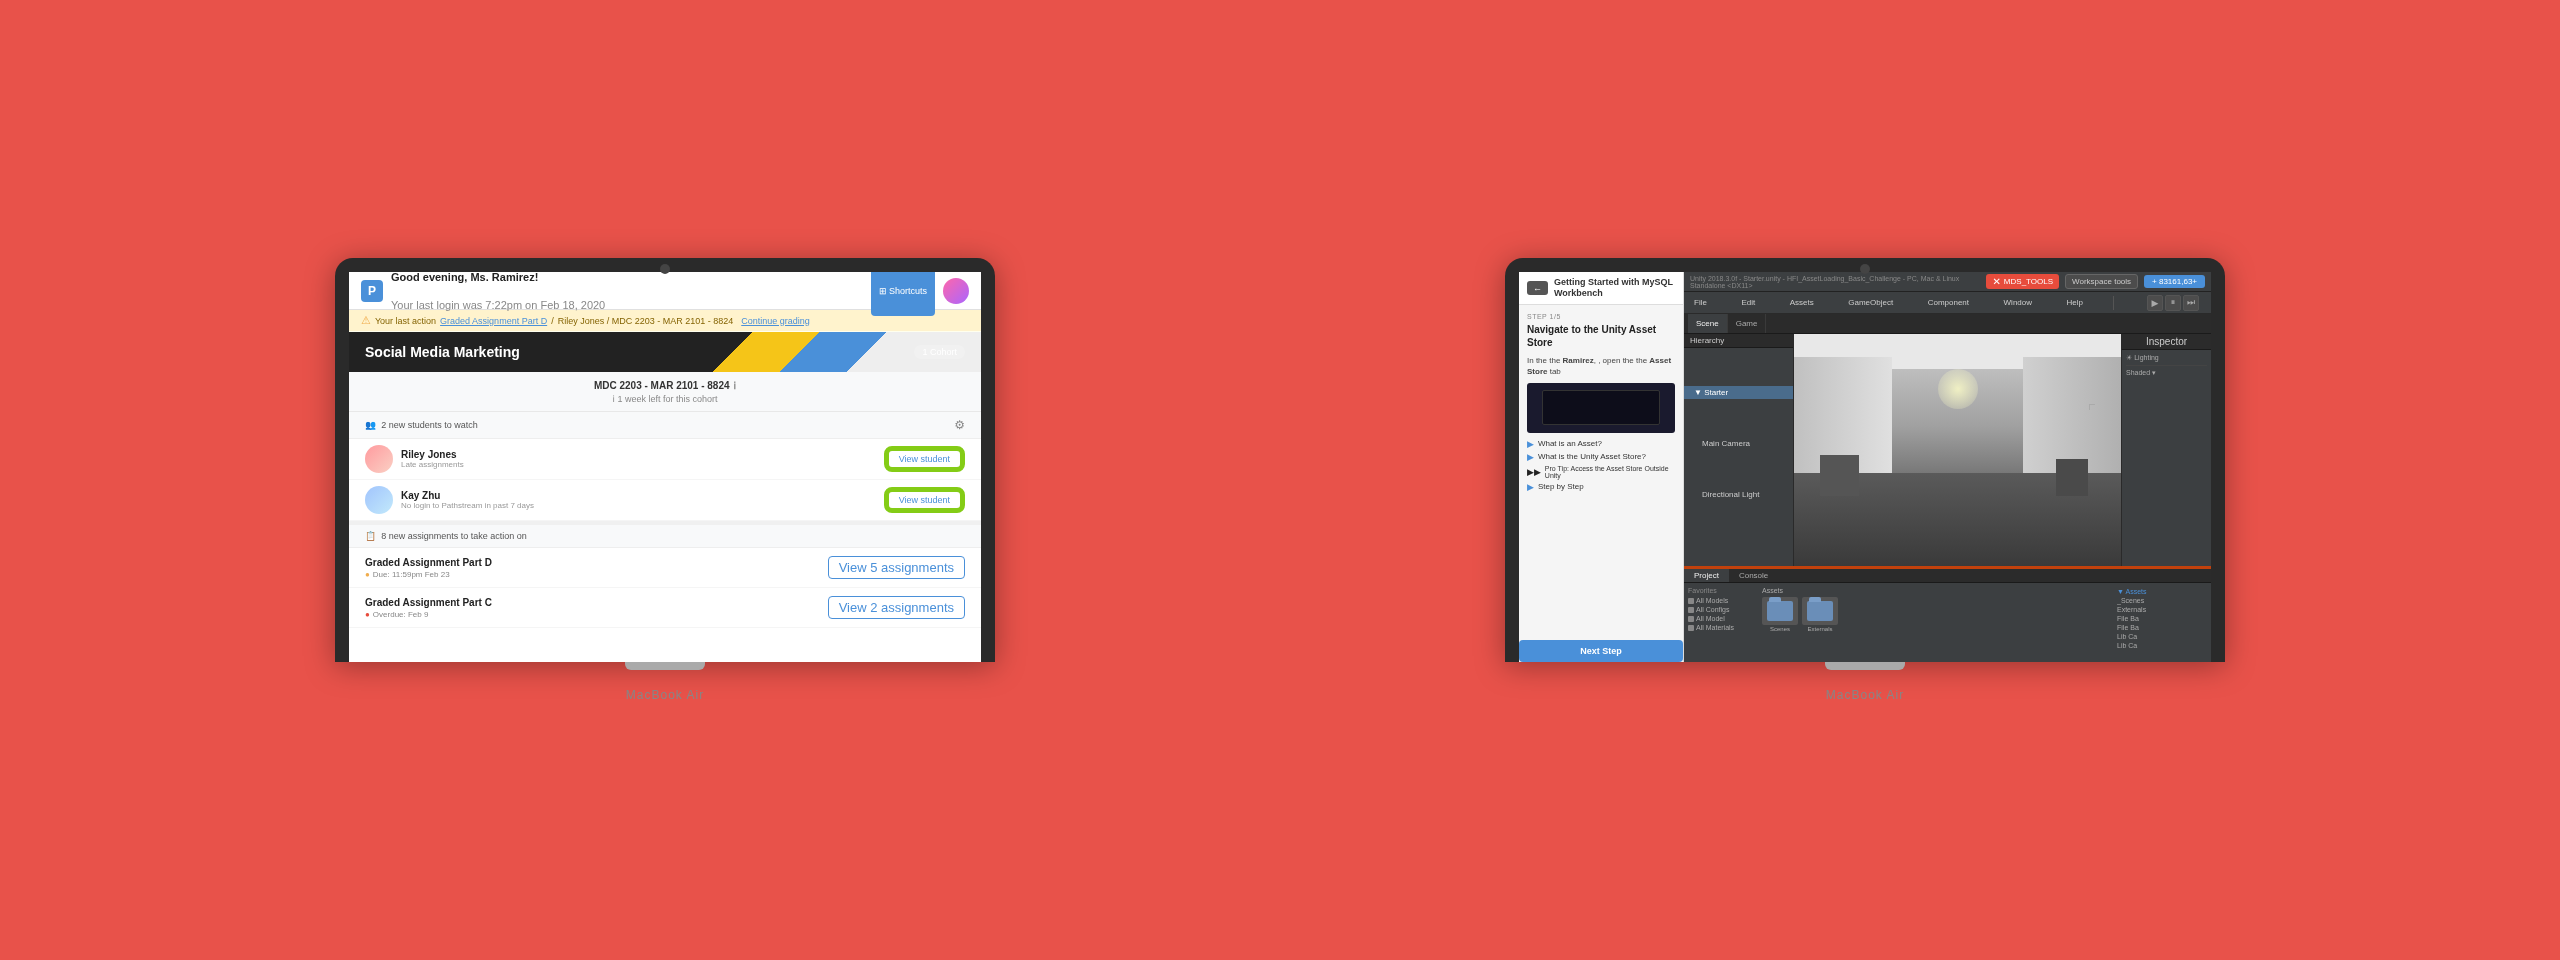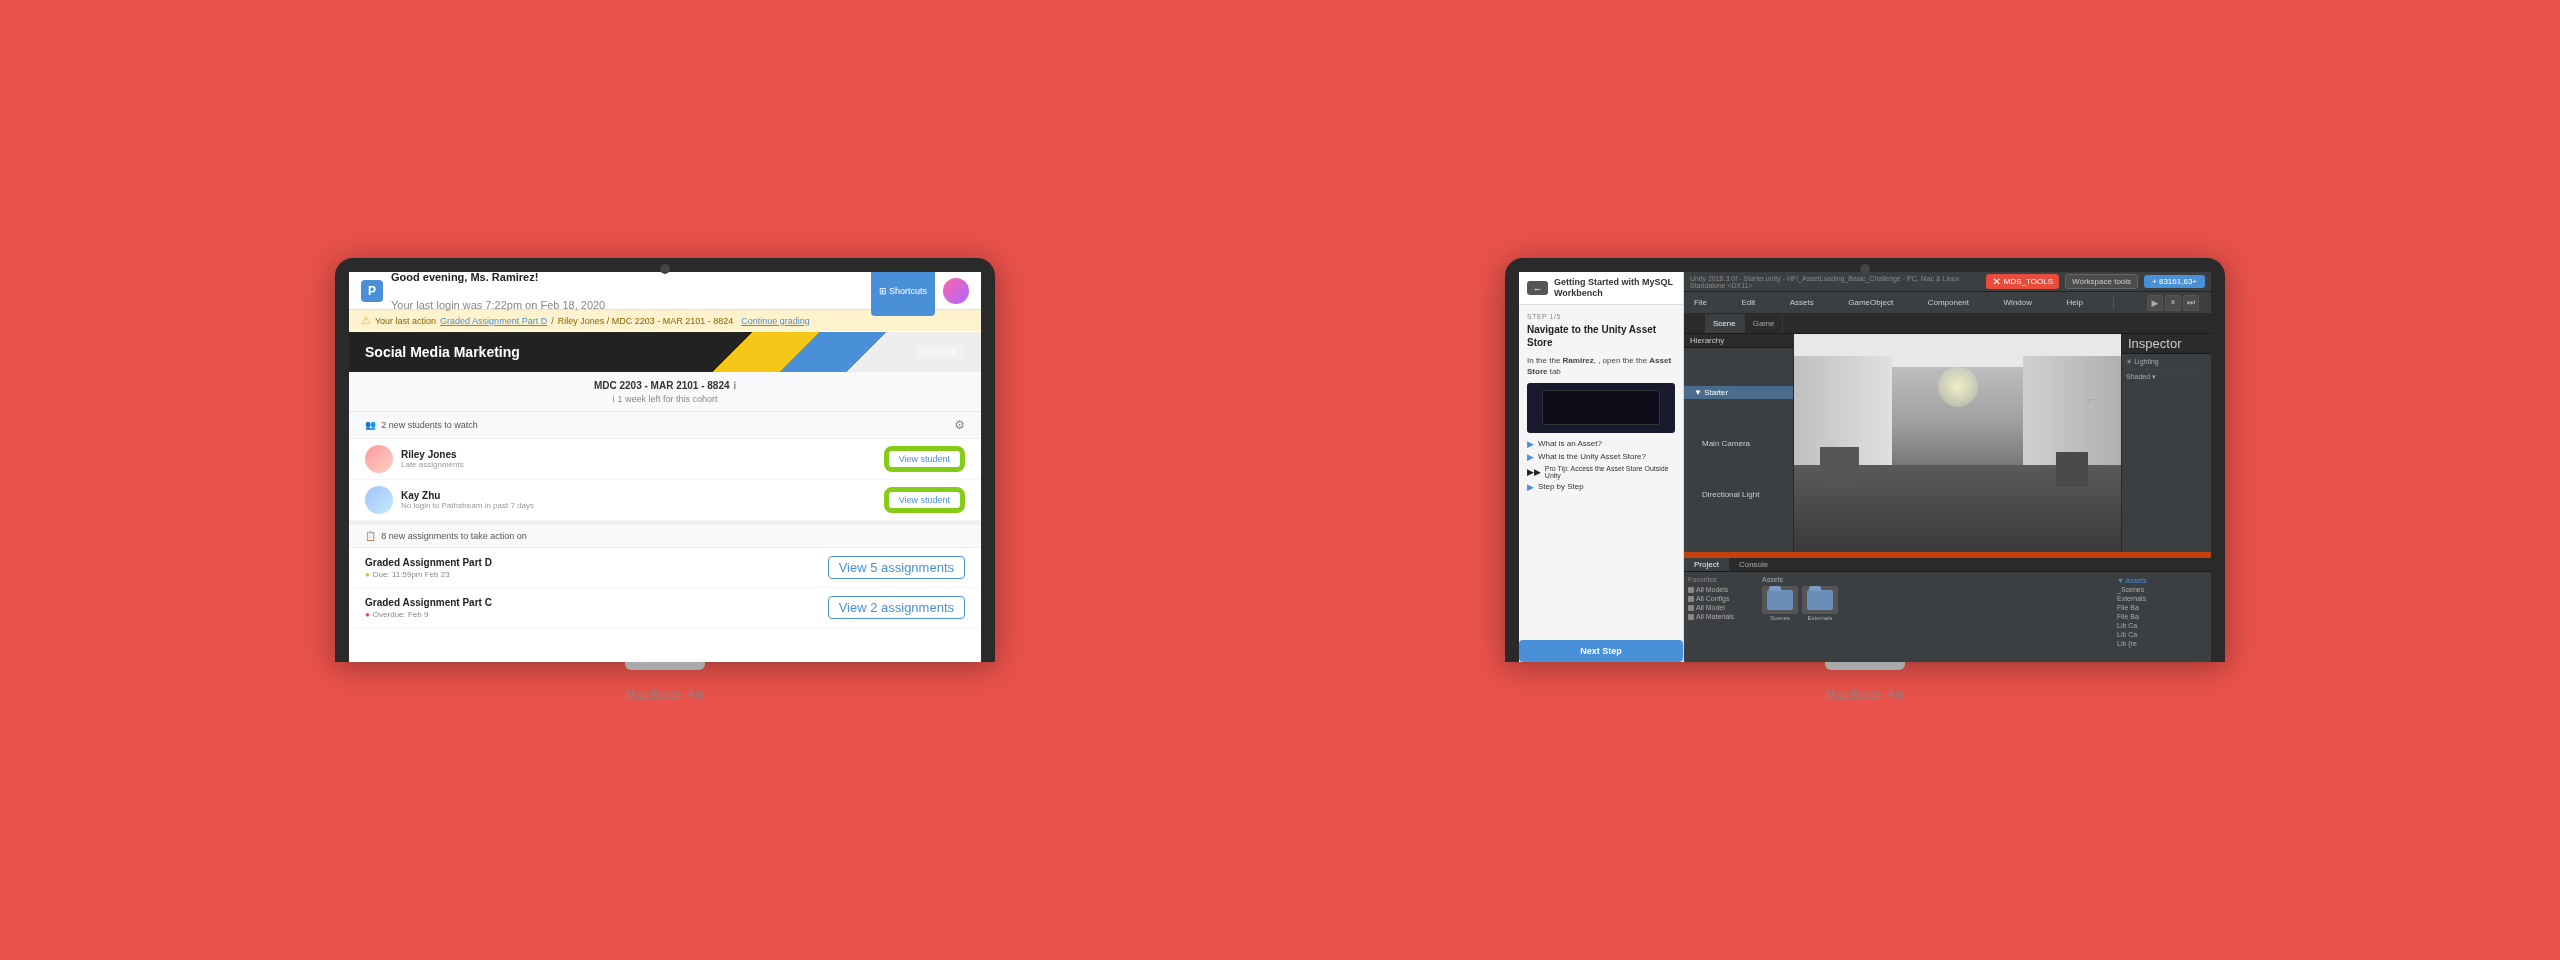--- a/index.html
+++ b/index.html
@@ -467,21 +467,21 @@
       align-items: center;
       justify-content: center;
       cursor: pointer;
     }
     .unity-tabs-bar {
       background: #2b2b2b;
       height: 20px;
       display: flex;
       align-items: center;
       border-bottom: 1px solid #1a1a1a;
-      padding: 0 21px;
+      padding: 0 4px;
     }
     .unity-tab {
       font-size: 8px;
       color: #aaa;
       padding: 0 8px;
       height: 100%;
       display: flex;
       align-items: center;
       cursor: pointer;
       border-right: 1px solid #3a3a3a;
@@ -575,23 +575,23 @@
     .room-box-right {
       position: absolute;
       bottom: 30%;
       right: 10%;
       width: 10%;
       height: 16%;
       background: #4a4a4a;
     }
 
     .unity-bottom {
-      height: 110px;
-      display: flex;
-      border-top: 6px solid #c2410c;
+      height: 96px;
+      display: flex;
+      border-top: 3px solid #c2410c;
     }
     .unity-project-panel {
       flex: 1;
       background: #3c3f41;
       overflow: hidden;
     }
     .unity-project-tabs {
       display: flex;
       background: #2b2b2b;
       border-bottom: 1px solid #1a1a1a;
@@ -704,27 +704,27 @@
     }
     .unity-tree-fitem.selected { color: #4A90D9; }
     .unity-inspector {
       width: 90px;
       background: #3c3f41;
       border-left: 1px solid #2a2a2a;
       overflow: hidden;
     }
     .unity-inspector-title {
       background: #2b2b2b;
-      font-size: 13px;
+      font-size: 10px;
       color: #ccc;
       padding: 2px 6px;
       border-bottom: 1px solid #1a1a1a;
       display: flex;
       align-items: center;
-      justify-content: flex-start;
+      justify-content: center;
     }
     .unity-inspector-content {
       padding: 4px;
     }
     .unity-insp-row {
       font-size: 7px;
       color: #aaa;
       margin-bottom: 2px;
     }
 

